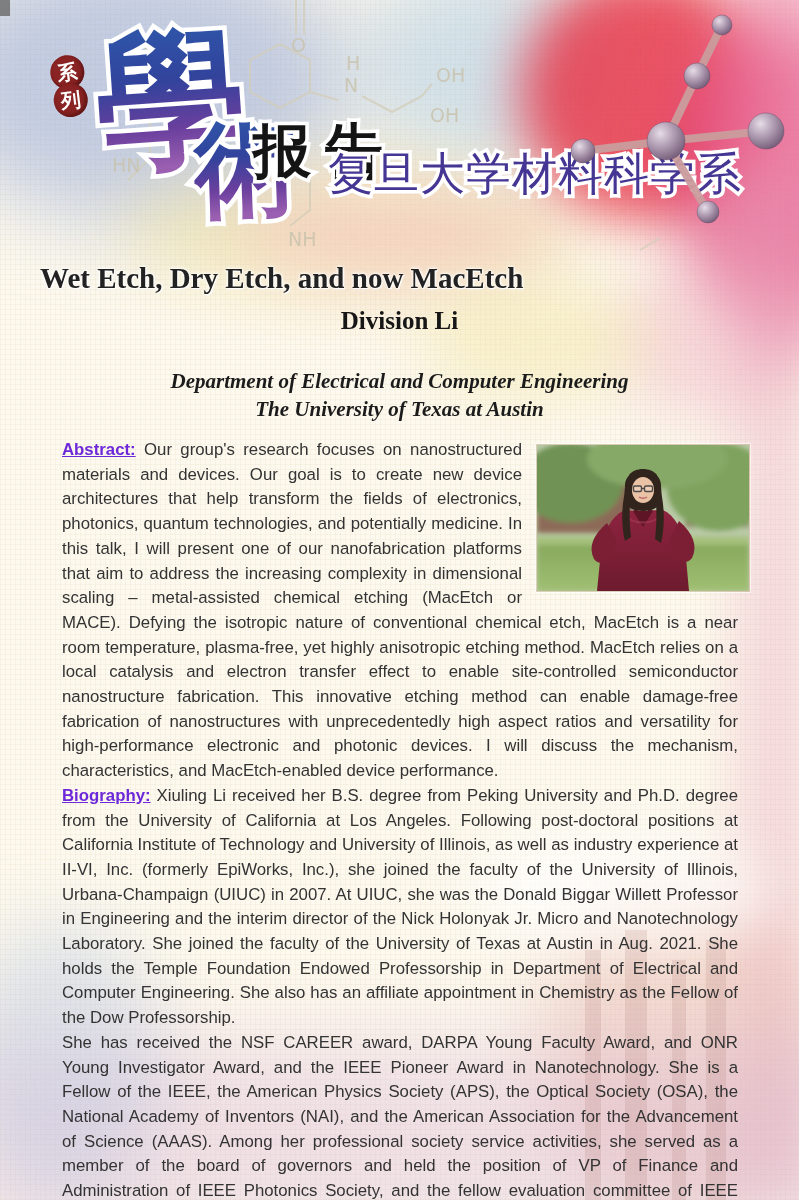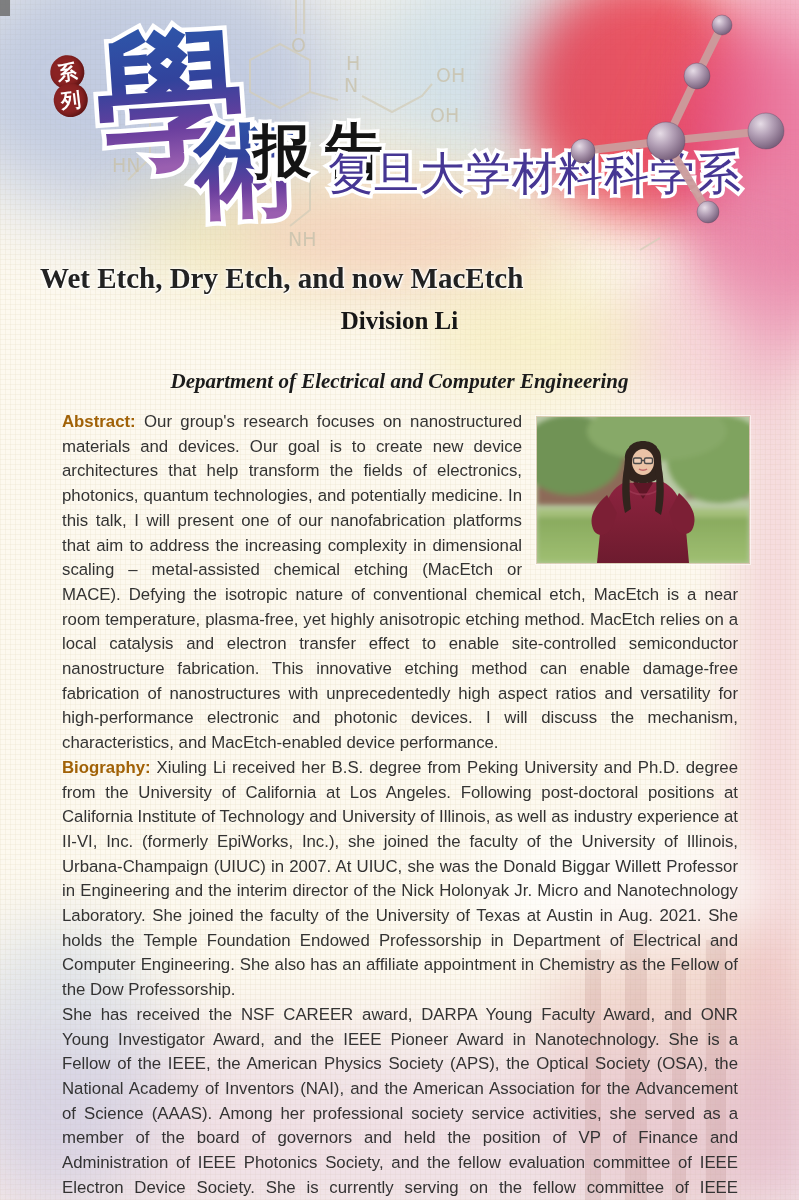--- a/index.html
+++ b/index.html
@@ -74,21 +74,21 @@
   .title{margin:24px 40px 0;text-align:left;font-family:"Liberation Serif","DejaVu Serif",serif;
     font-size:29px;font-weight:bold;color:#222;
     text-shadow:0 0 3px #fff,0 0 5px #fff,1px 1px 0 rgba(255,255,255,.9);}
   .speaker{margin:12px 0 0;text-align:center;font-family:"Liberation Serif","DejaVu Serif",serif;
     font-size:25px;font-weight:bold;color:#161616;}
   .affiliation{margin:32px 0 12px;text-align:center;font-family:"Liberation Serif","DejaVu Serif",serif;
     font-style:italic;font-weight:bold;font-size:21px;line-height:28px;color:#1b1b1b;}
 
   .body-text{margin:15px 62px 0;width:676px;font-size:16.8px;line-height:24.7px;color:#333;text-align:justify;}
   .body-text p{margin:0;}
-  .body-text .lead{font-weight:bold;color:#a16207;}
+  .body-text .lead{font-weight:bold;color:#6d28d9;text-decoration:underline;}
   .photo{float:right;width:212px;height:146px;margin:6px -12px 6px 14px;
     border:1px solid rgba(180,160,120,.45);box-shadow:0 0 0 1px rgba(255,255,255,.6);}
   .photo svg{display:block;}
 
   .corner-artifact{position:absolute;left:0;top:0;width:10px;height:16px;background:#6f6f6f;opacity:.85;}
 </style>
 </head>
 <body>
 
 <div class="poster">
@@ -187,20 +187,21 @@
     </svg>
   </div>
 
   <div class="content">
 
     <h1 class="title">Wet Etch, Dry Etch, and now MacEtch</h1>
     <h2 class="speaker">Division Li</h2>
 
     <div class="affiliation">
       <div>Department of Electrical and Computer Engineering</div>
+      <div>The University of Texas at Austin</div>
     </div>
 
     <div class="body-text">
 
       <div class="photo">
         <svg width="212" height="146" viewBox="0 0 212 146">
           <defs>
             <filter id="pb" x="-20%" y="-20%" width="140%" height="140%">
                 <feGaussianBlur stdDeviation="2.6"></feGaussianBlur>
               </filter>

